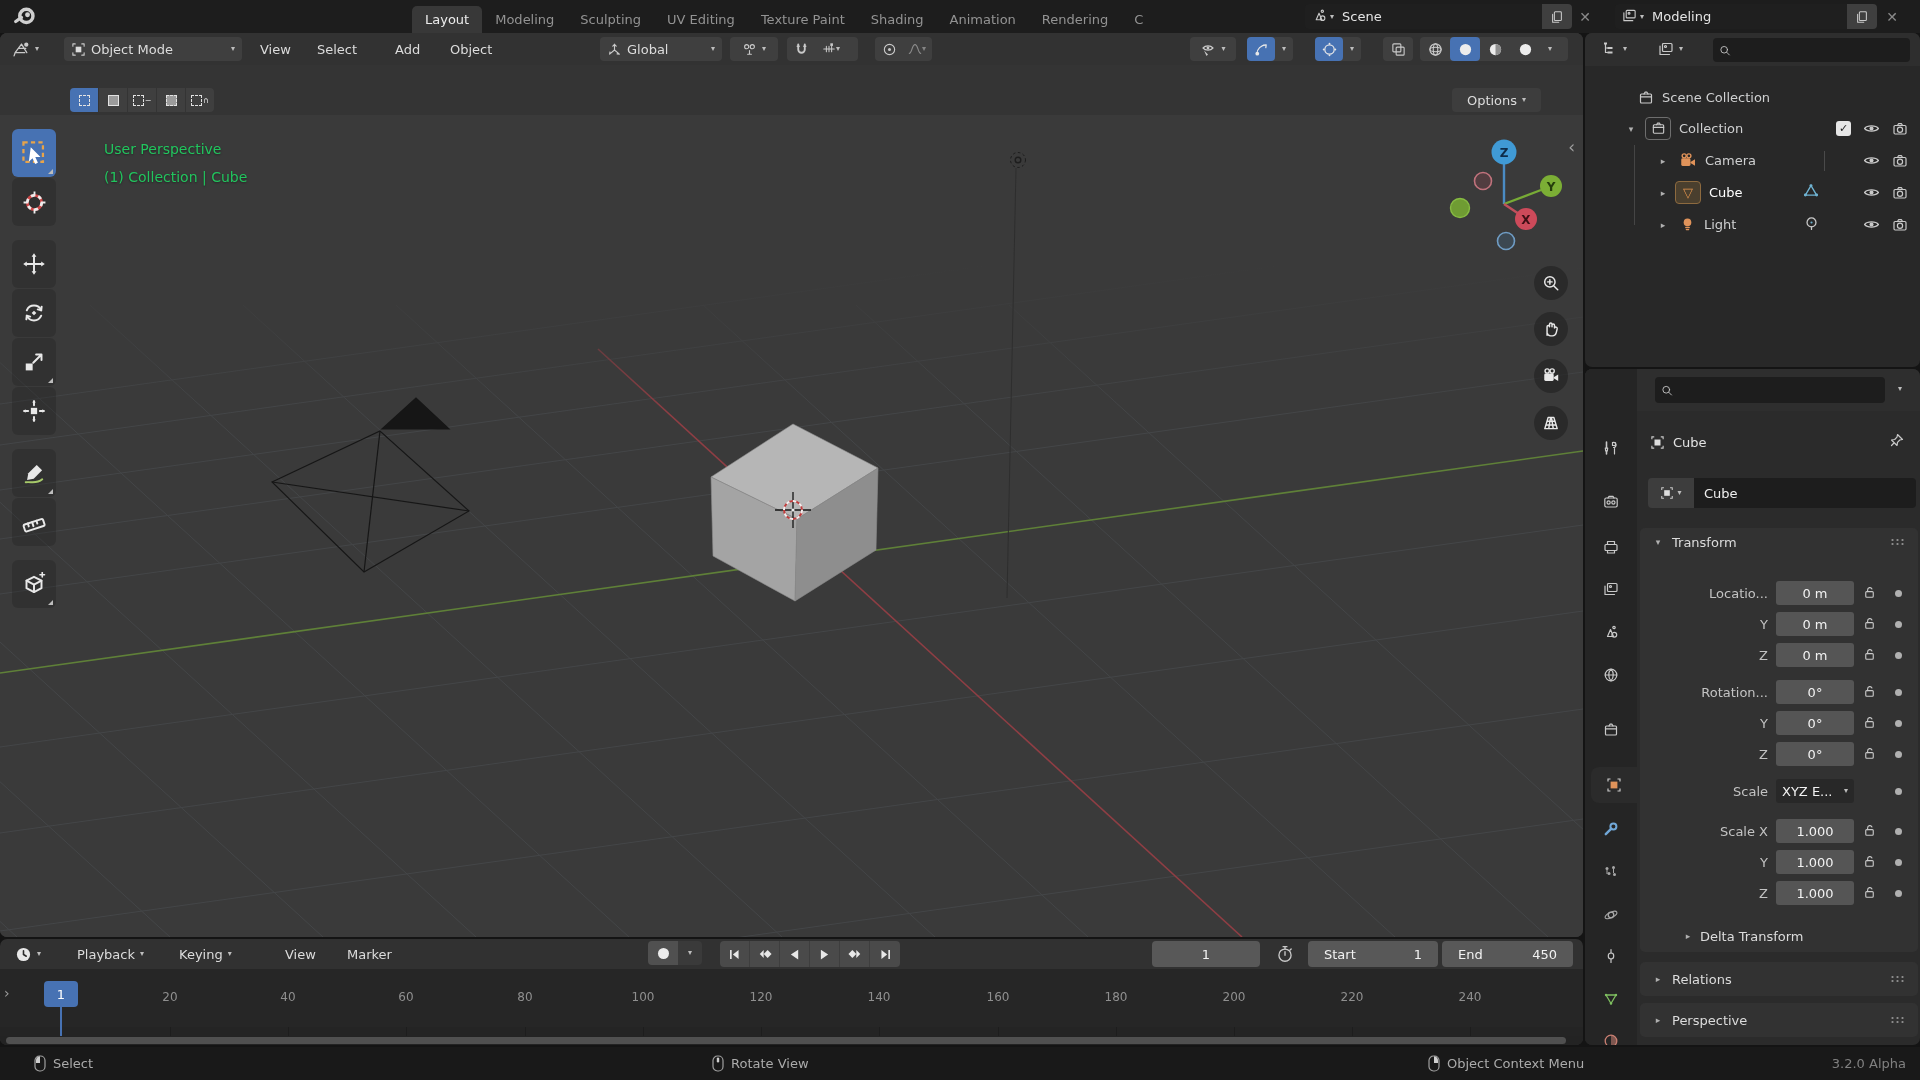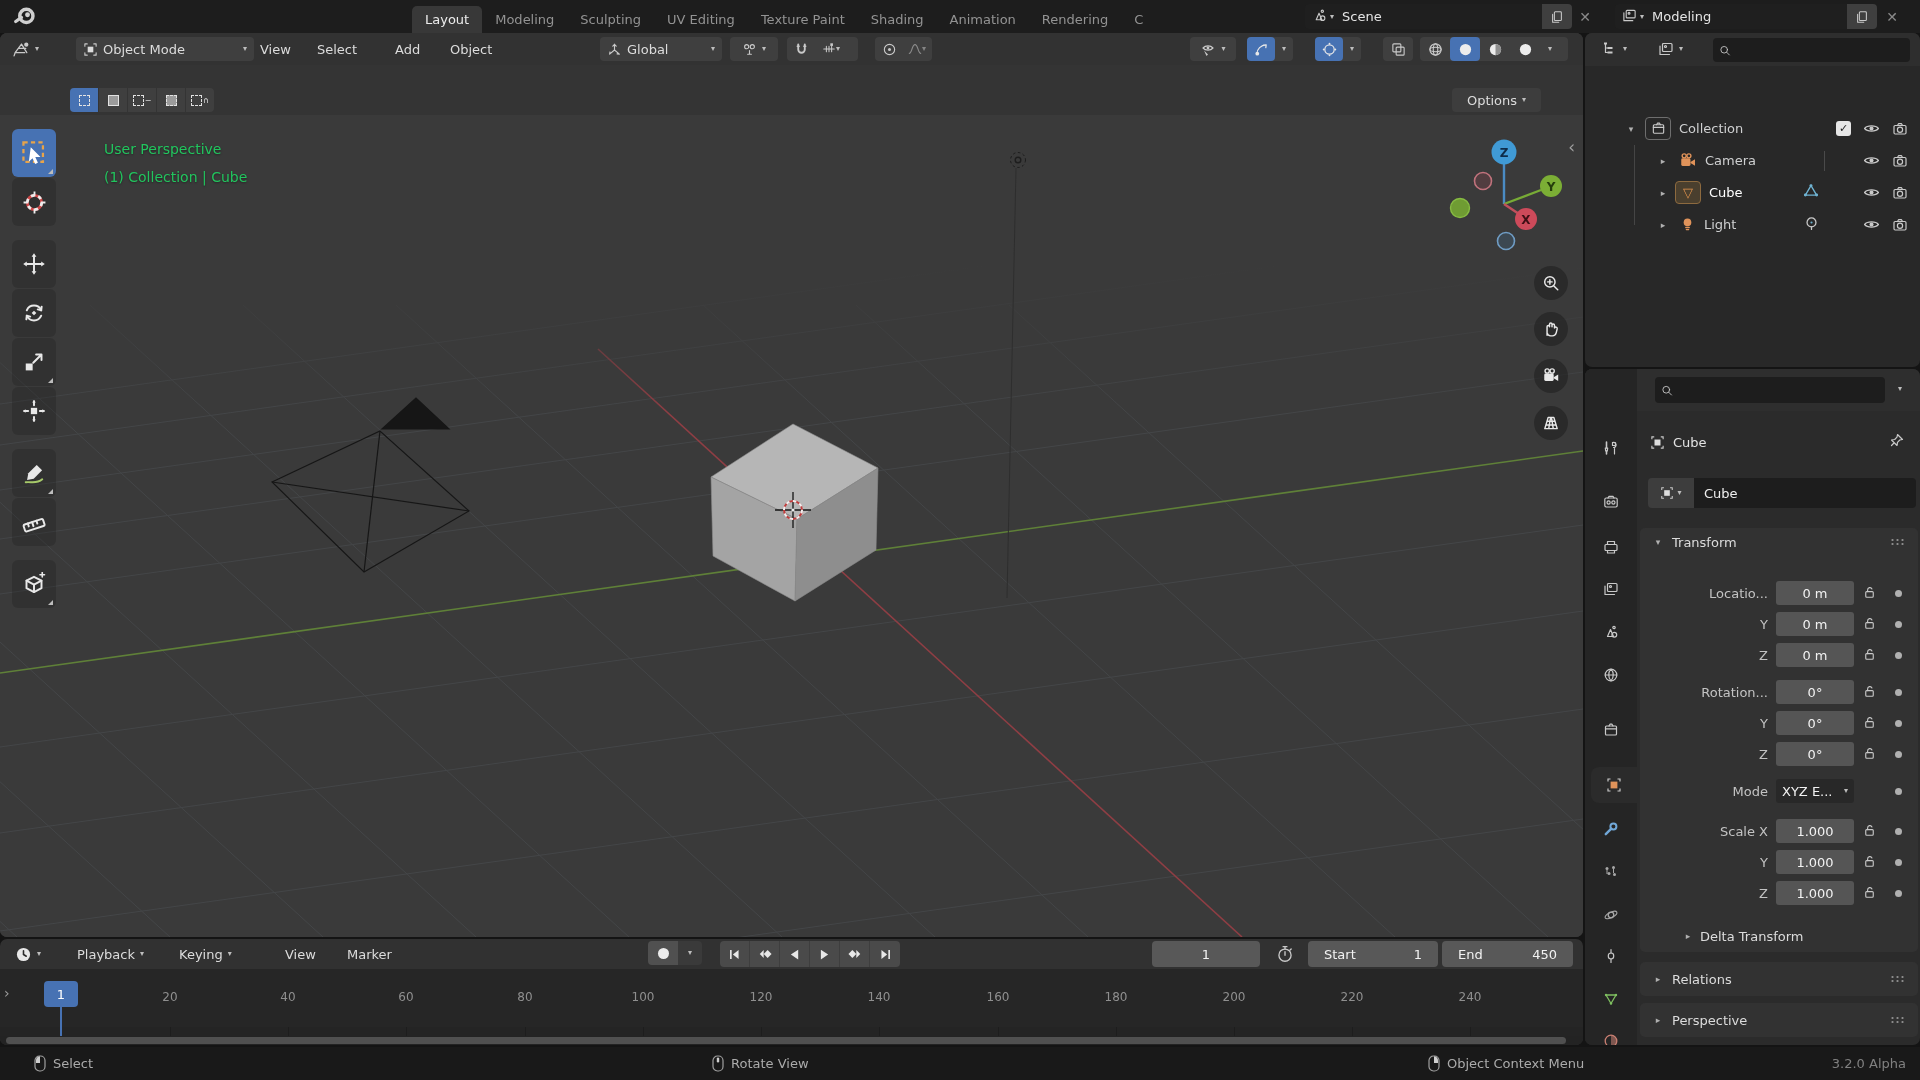--- a/index.html
+++ b/index.html
@@ -149,21 +149,21 @@
 
   <section class="region viewport">
     <div class="vp-header">
       <div class="b txt-only" style="left:6px">
         <svg width="17" height="17" viewBox="0 0 16 16" class="sv">
             <path d="M2 11 L8 3 M2 11 h9 M2 11 l-1 3 M5 7 h7 M8 3 l5 8"></path>
             <circle cx="12.5" cy="3.5" r="2" fill="#c9c9c9" stroke="none"></circle>
           </svg>
         <span class="chv">▾</span>
       </div>
-      <div class="b" style="left:76px;width:178px;justify-content:flex-end">
+      <div class="b" style="left:64px;width:178px;justify-content:flex-end">
         <svg width="15" height="15" viewBox="0 0 16 16" class="sv">
             <path d="M2 4.5 V2 h2.5 M11.5 2 H14 v2.5 M14 11.5 V14 h-2.5 M4.5 14 H2 v-2.5"></path>
             <rect x="5" y="5" width="6" height="6" fill="#dcdcdc" stroke="none"></rect>
           </svg>
         <span>Object Mode</span>
         <span class="chv" style="margin-left:auto">▾</span>
       </div>
       <div class="b txt-only" style="left:253px">View</div>
       <div class="b txt-only" style="left:310px">Select</div>
       <div class="b txt-only" style="left:388px">Add</div>
@@ -505,20 +505,28 @@
       </div>
       <div class="search" style="left:128px;top:5px;width:197px;height:24px">
         <svg width="13" height="13" viewBox="0 0 16 16" class="sv">
             <circle cx="7" cy="7" r="4.5"></circle>
             <path d="M10.5 10.5 L14 14"></path>
           </svg>
         <input placeholder="" style="">
       </div>
     </div>
 
+    <div class="ol-row" style="top:50px">
+      <span style="width:53px"></span>
+      <svg width="16" height="16" viewBox="0 0 16 16" class="sv">
+          <rect x="2.5" y="4" width="11" height="9" rx="1"></rect>
+          <path d="M2.5 6.8 h11 M6 4 l1-1.8 h2 L10 4"></path>
+        </svg>
+      <span class="lbl">Scene Collection</span>
+    </div>
 
     <div class="ol-row" style="top:81px">
       <span class="tri" style="margin-left:40px">▾</span>
       <span style="width:26px;height:23px;border:1px solid #6e6e6e;border-radius:4px;display:flex;align-items:center;justify-content:center;margin-left:8px">
         <svg width="15" height="15" viewBox="0 0 16 16" class="sv">
             <rect x="2.5" y="4" width="11" height="9" rx="1"></rect>
             <path d="M2.5 6.8 h11 M6 4 l1-1.8 h2 L10 4"></path>
           </svg>
       </span>
       <span class="lbl">Collection</span>
@@ -815,21 +823,21 @@
           <span class="plabel" style="left:10px">Z</span>
           <span class="pfield" style="left:136px">0°</span>
           <span class="lock" style="left:222px;top:4px"><svg width="15" height="15" viewBox="0 0 16 16" class="sv">
               <rect x="4" y="7" width="8" height="6" rx="1"></rect>
               <path d="M6 7 V5.2 a2.4 2.4 0 0 1 4.6-1"></path>
             </svg></span>
           <span class="dot" style="left:255px;top:9px"></span>
         </div>
 
       <div class="prow" style="top:251px;left:0;width:100%">
-        <span class="plabel" style="left:10px">Mode</span>
+        <span class="plabel" style="left:10px">Scale</span>
         <span class="pfield dark" style="left:136px;justify-content:space-between;padding:0 6px">
             <span>XYZ E...</span>
             <span class="chv">▾</span>
           </span>
         <span class="dot" style="left:255px;top:9px"></span>
       </div>
 
       <div class="prow" style="top:291px;left:0;width:100%">
           <span class="plabel" style="left:10px">Scale X</span>
           <span class="pfield" style="left:136px">1.000</span>

